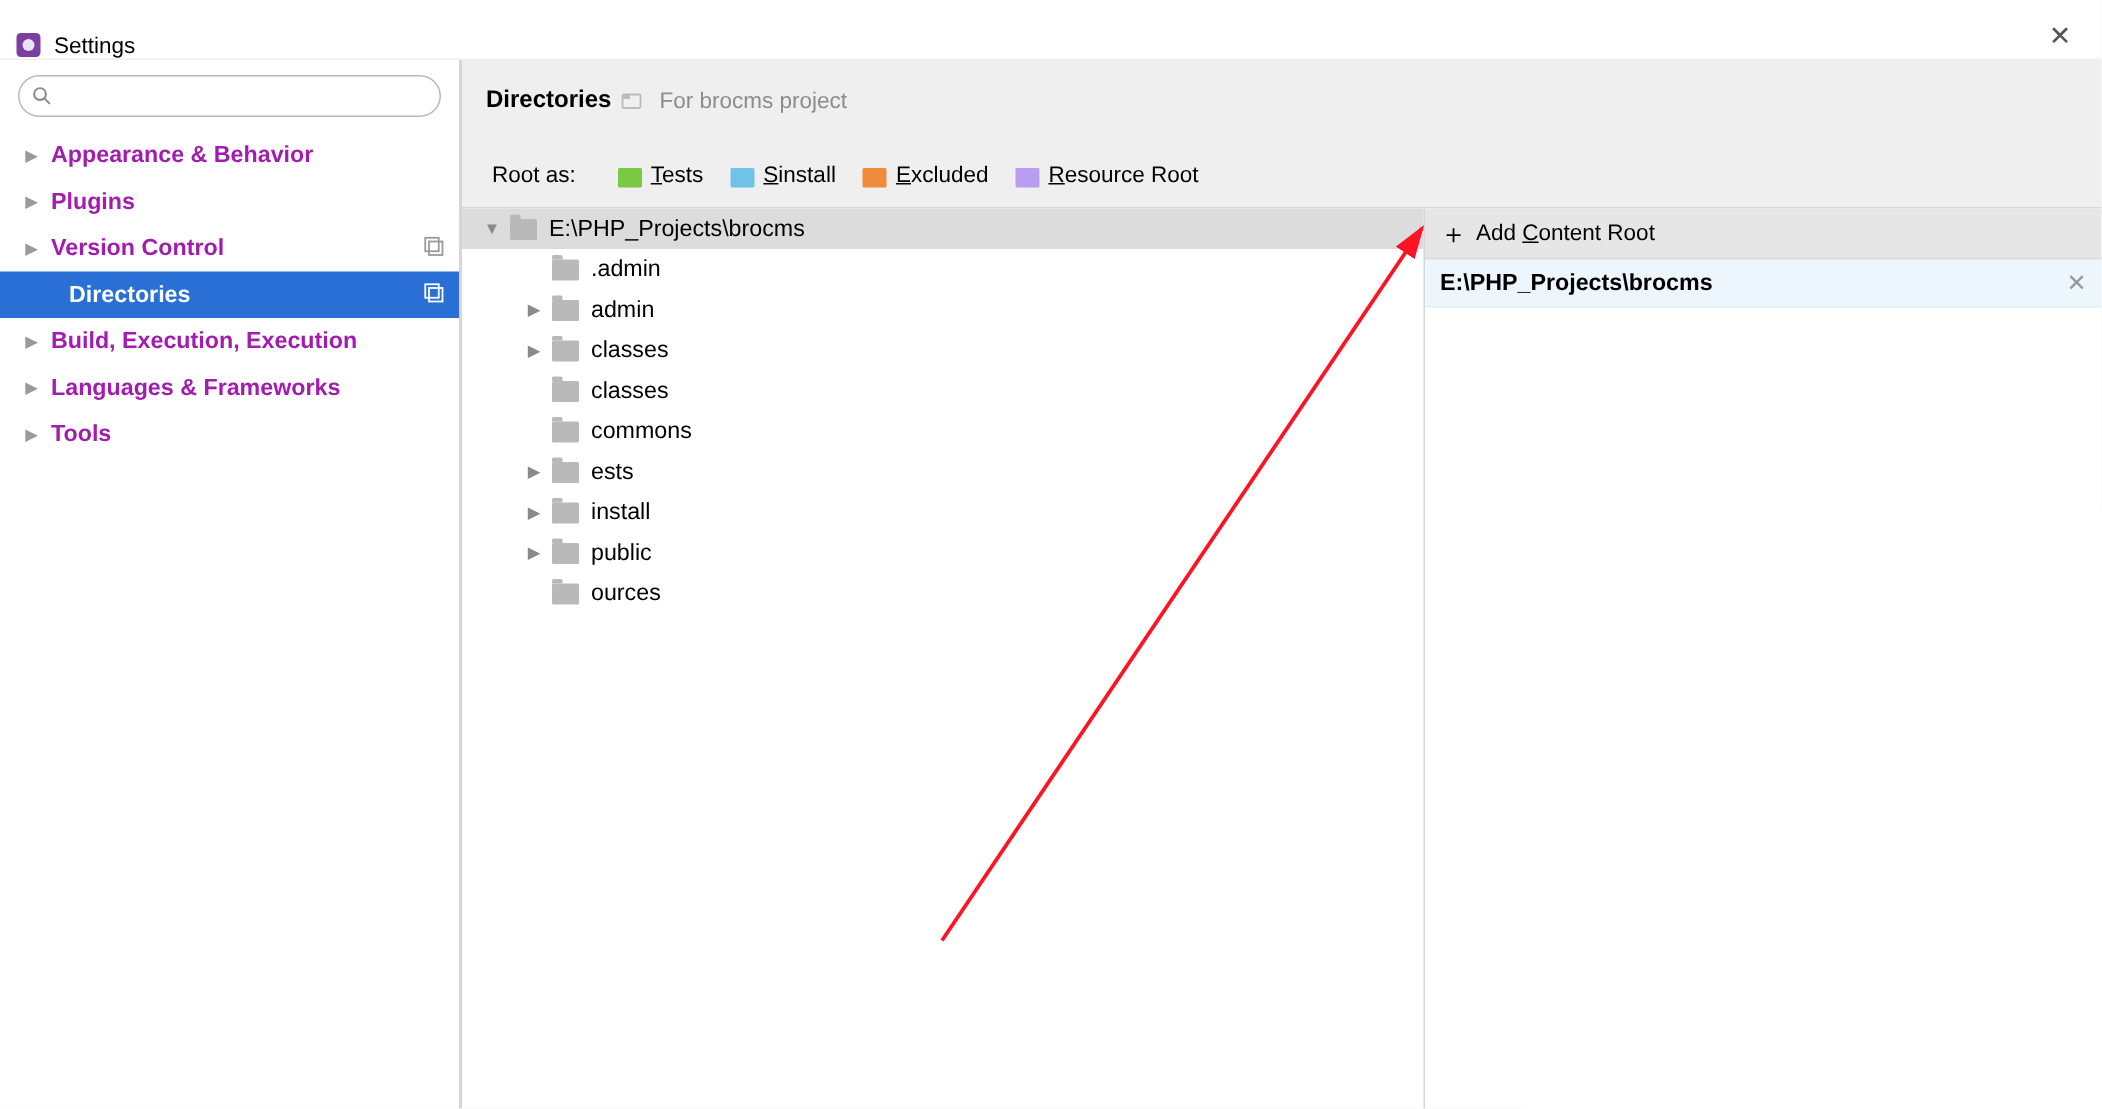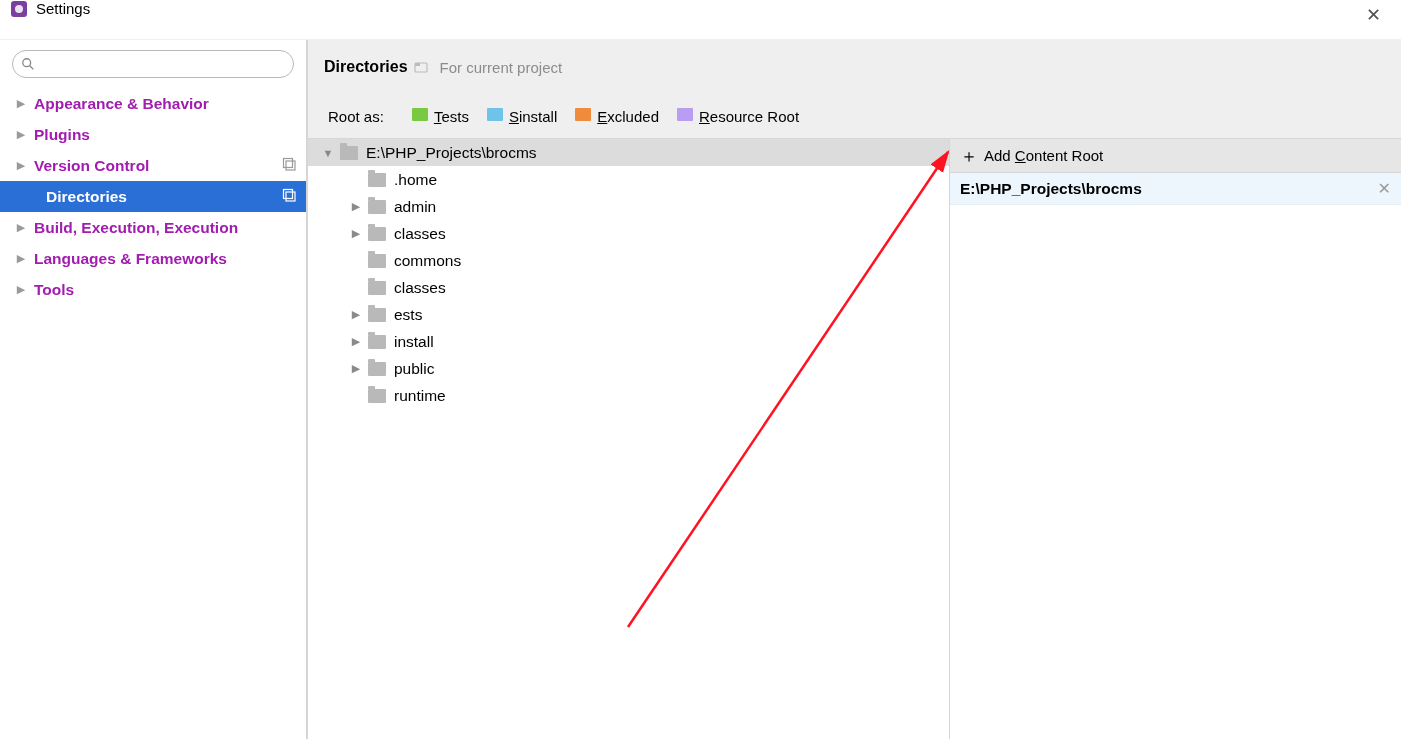--- a/index.html
+++ b/index.html
@@ -1,17 +1,17 @@
 <!DOCTYPE html>
 <html><head>
 <meta charset="utf-8">
 <style>
   * { box-sizing: border-box; margin: 0; padding: 0; }
   html, body { width: 1401px; height: 739px; font-family: "Segoe UI", Arial, sans-serif; font-size: 15px; color: #000; background: #fff; overflow: hidden; }
-  .titlebar { height: 40px; display: flex; align-items: flex-start; padding: 0 10px; border-bottom: 1px solid #f0f0f0; }
+  .titlebar { height: 40px; display: flex; align-items: flex-end; padding: 0 10px; border-bottom: 1px solid #f0f0f0; }
   .titlebar .app-icon { width: 18px; height: 18px; margin-right: 8px; }
   .titlebar .title { font-size: 15px; }
   .titlebar .spacer { flex: 1; }
   .titlebar .close { font-size: 18px; color: #555; cursor: pointer; padding: 4px 10px; }
   .body { display: flex; height: 699px; }
   .sidebar { width: 308px; border-right: 2px solid #d6d6d6; background: #fff; }
   .search-wrap { padding: 10px 12px 6px 12px; }
   .search { display: flex; align-items: center; border: 1px solid #b8b8b8; border-radius: 14px; height: 28px; padding: 0 8px; }
   .search svg { width: 14px; height: 14px; color: #888; flex: none; }
   .search input { border: none; outline: none; flex: 1; font-size: 14px; margin-left: 6px; }
@@ -25,21 +25,21 @@
   .nav-item.selected { background: #2a6fd6; }
   .nav-item.selected .label { color: #fff; }
   .nav-item.selected .badge { color: #fff; }
   .main { flex: 1; display: flex; flex-direction: column; background: #efefef; }
   .main-header { height: 54px; display: flex; align-items: center; padding: 0 16px; background: #efefef; }
   .main-header .ht { font-weight: 700; font-size: 16px; }
   .main-header .scope { color: #8c8c8c; margin-left: 8px; font-size: 15px; }
   .main-header .scope-icon { width: 14px; height: 14px; margin: 0 4px 0 6px; vertical-align: -2px; }
   .mark-row { height: 44px; display: flex; align-items: center; padding: 0 20px; gap: 18px; background: #efefef; }
   .mark-row .mlabel { color: #000; font-size: 15px; margin-right: 10px; }
-  .mark-chip { display: inline-flex; align-items: flex-start; gap: 6px; font-size: 15px; color: #000; cursor: pointer; }
+  .mark-chip { display: inline-flex; align-items: flex-end; gap: 6px; font-size: 15px; color: #000; cursor: pointer; }
   .mark-chip .swatch { width: 16px; height: 13px; border-radius: 1px; }
   .sw-tests { background: #7ac943; }
   .sw-sources { background: #6fc3e8; }
   .sw-excluded { background: #f08b3c; }
   .sw-resource { background: #b89df0; }
   .underline-first .u { text-decoration: underline; }
   .content { flex: 1; display: flex; border-top: 1px solid #d6d6d6; }
   .tree-pane { width: 642px; background: #fff; border-right: 1px solid #d6d6d6; position: relative; }
   .tree { font-size: 15.5px; }
   .tree-row { display: flex; align-items: center; height: 27px; padding-left: 12px; }
@@ -125,21 +125,21 @@
       </div>
   </div>
 
   <div class="main">
     <div class="main-header">
       <span class="ht">Directories</span>
       <svg class="scope-icon" viewBox="0 0 14 14">
           <rect x="1" y="3" width="12" height="9" rx="1" fill="none" stroke="#bcbcbc" stroke-width="1.2"></rect>
           <rect x="1" y="3" width="5" height="3" fill="#bcbcbc"></rect>
         </svg>
-      <span class="scope">For current project</span>
+      <span class="scope">For brocms project</span>
     </div>
     <div class="mark-row">
       <span class="mlabel">Root as:</span>
       <span class="mark-chip underline-first">
         <span class="swatch sw-tests"></span>
         <span><span class="u">T</span><span id="mk-tests-rest">ests</span></span>
       </span>
       <span class="mark-chip underline-first">
         <span class="swatch sw-sources"></span>
         <span><span class="u">S</span><span id="mk-sources-rest">install</span></span>
@@ -156,58 +156,58 @@
     <div class="content">
       <div class="tree-pane">
         <div class="tree" id="tree">
             <div class="tree-row root">
               <span class="tarrow open">▼</span>
               <span class="folder"></span>
               <span class="tlabel">E:\PHP_Projects\brocms</span>
             </div>
             <div class="tree-row d1 noexp">
               <span class="folder"></span>
-              <span class="tlabel">.home</span>
+              <span class="tlabel">.admin</span>
             </div>
             <div class="tree-row d1">
               <span class="tarrow">▶</span>
               <span class="folder"></span>
               <span class="tlabel">admin</span>
             </div>
             <div class="tree-row d1">
               <span class="tarrow">▶</span>
               <span class="folder"></span>
               <span class="tlabel">classes</span>
             </div>
             <div class="tree-row d1 noexp">
               <span class="folder"></span>
+              <span class="tlabel">classes</span>
+            </div>
+            <div class="tree-row d1 noexp">
+              <span class="folder"></span>
               <span class="tlabel">commons</span>
             </div>
-            <div class="tree-row d1 noexp">
-              <span class="folder"></span>
-              <span class="tlabel">classes</span>
-            </div>
             <div class="tree-row d1">
               <span class="tarrow">▶</span>
               <span class="folder"></span>
               <span class="tlabel">ests</span>
             </div>
             <div class="tree-row d1">
               <span class="tarrow">▶</span>
               <span class="folder"></span>
               <span class="tlabel">install</span>
             </div>
             <div class="tree-row d1">
               <span class="tarrow">▶</span>
               <span class="folder"></span>
               <span class="tlabel">public</span>
             </div>
             <div class="tree-row d1 noexp">
               <span class="folder"></span>
-              <span class="tlabel">runtime</span>
+              <span class="tlabel">ources</span>
             </div>
           </div>
         <svg class="arrow-annotation" style="left:300px; top:-2px; width:350px; height:500px;" viewBox="0 0 350 500">
           <defs>
               <marker id="ah" markerWidth="10" markerHeight="10" refX="8" refY="3" orient="auto">
                 <path d="M0,0 L9,3 L0,6 Z" fill="#ff1222"></path>
               </marker>
             </defs>
           <line x1="20" y1="490" x2="340" y2="15" stroke="#ff1222" stroke-width="2.5" marker-end="url(#ah)"></line>
         </svg>

